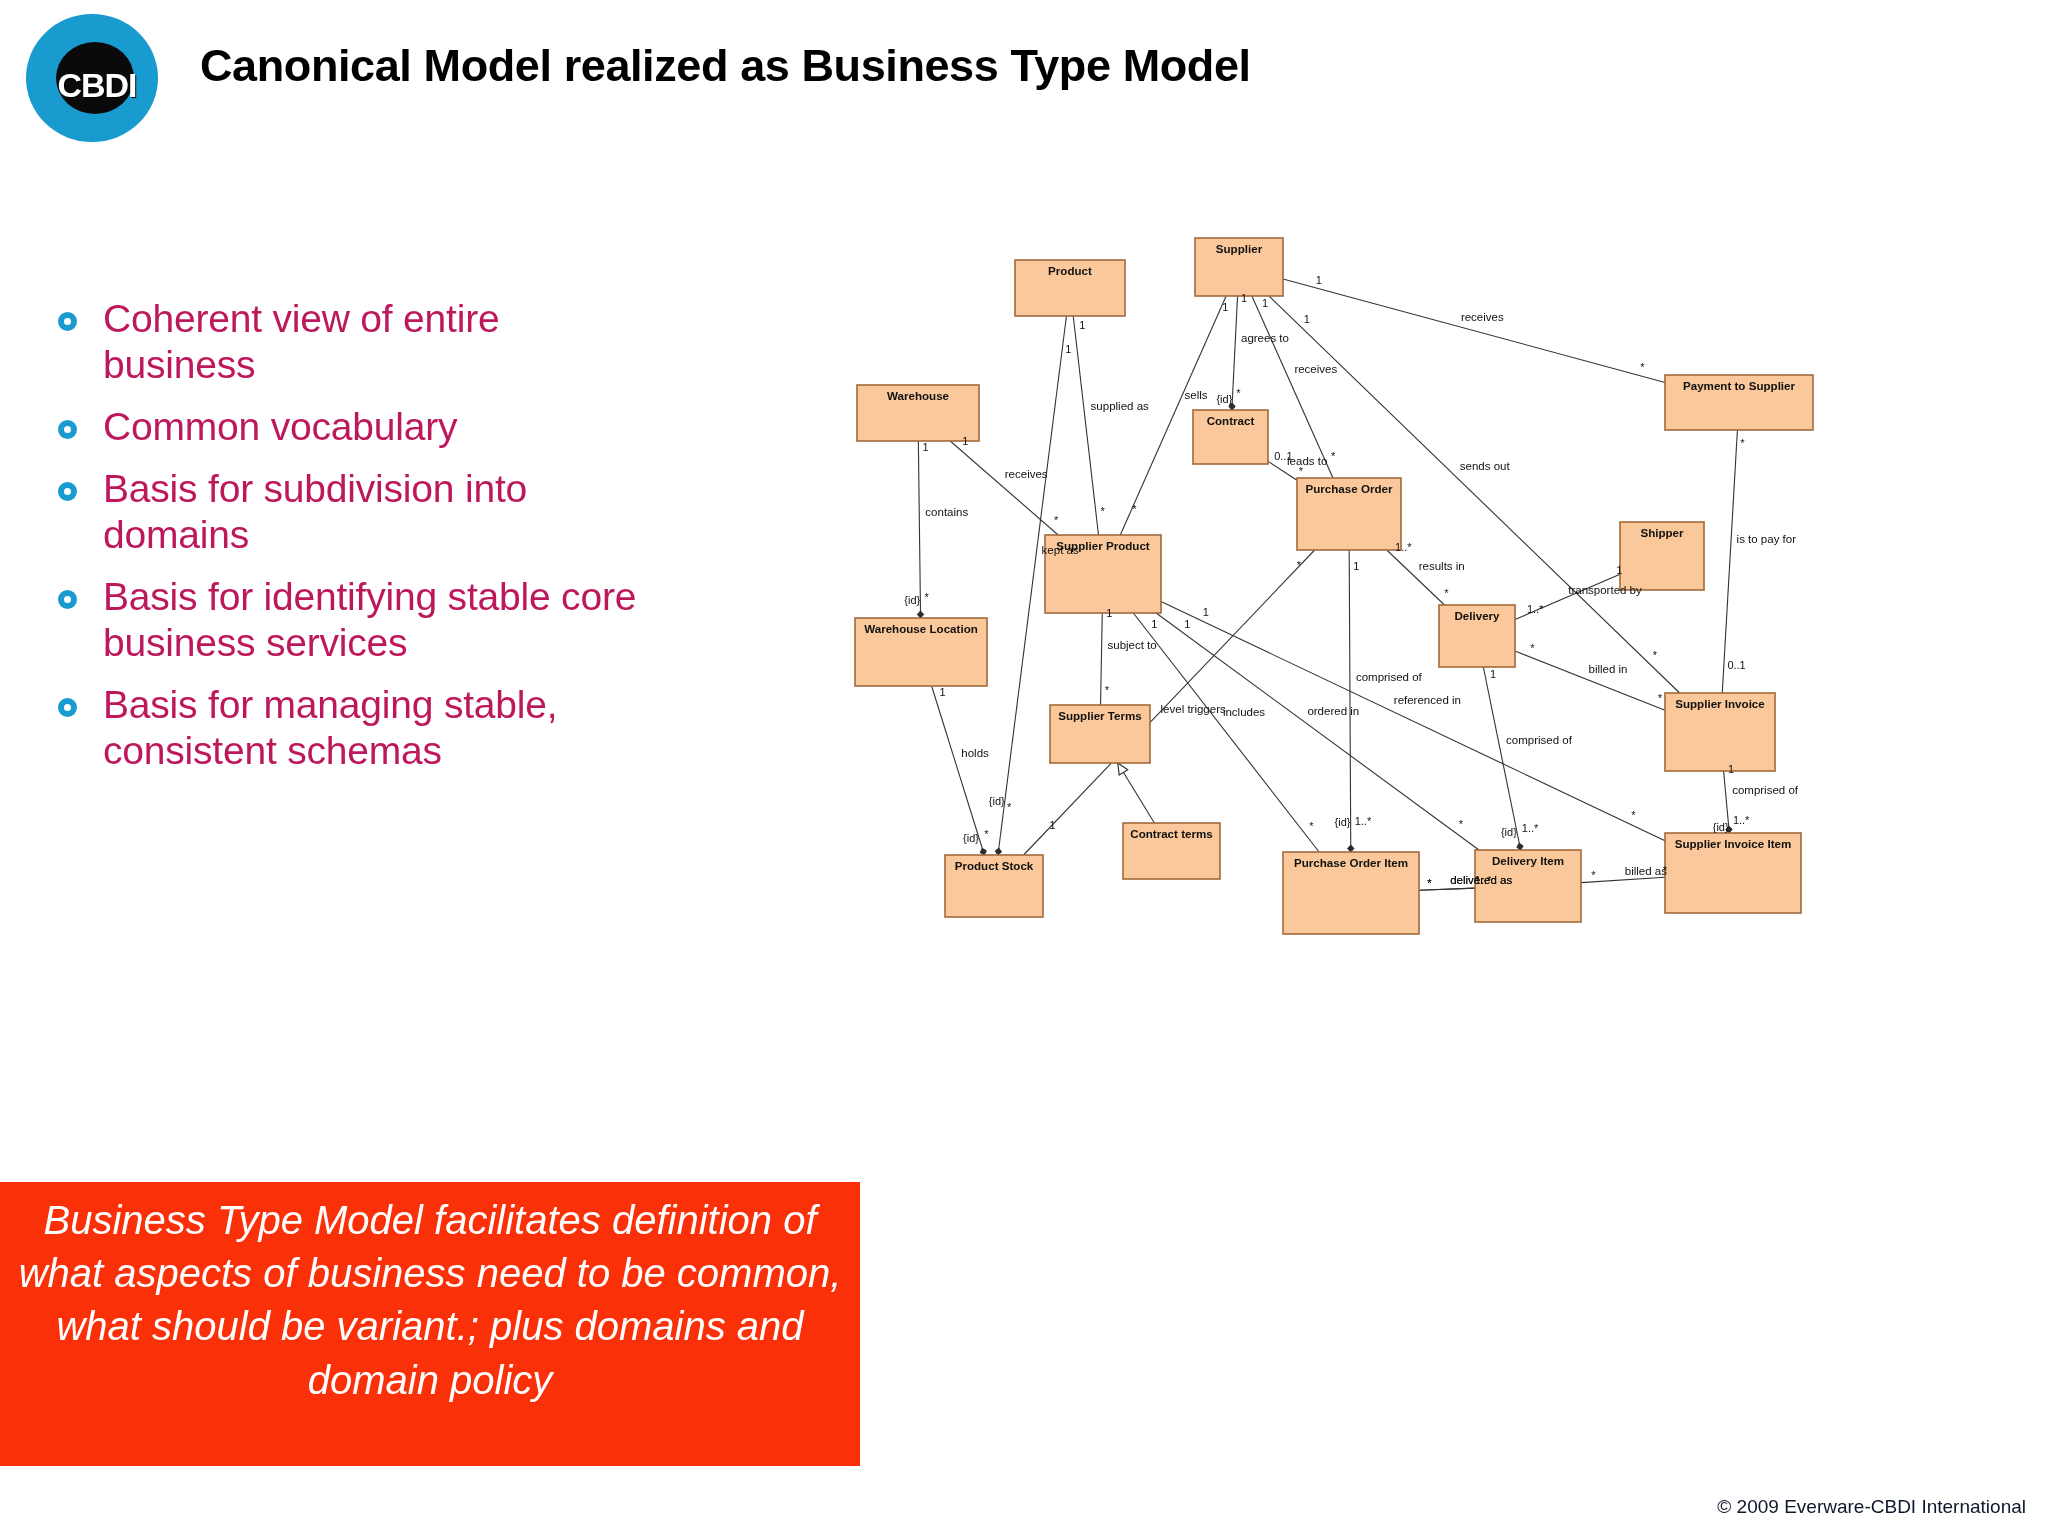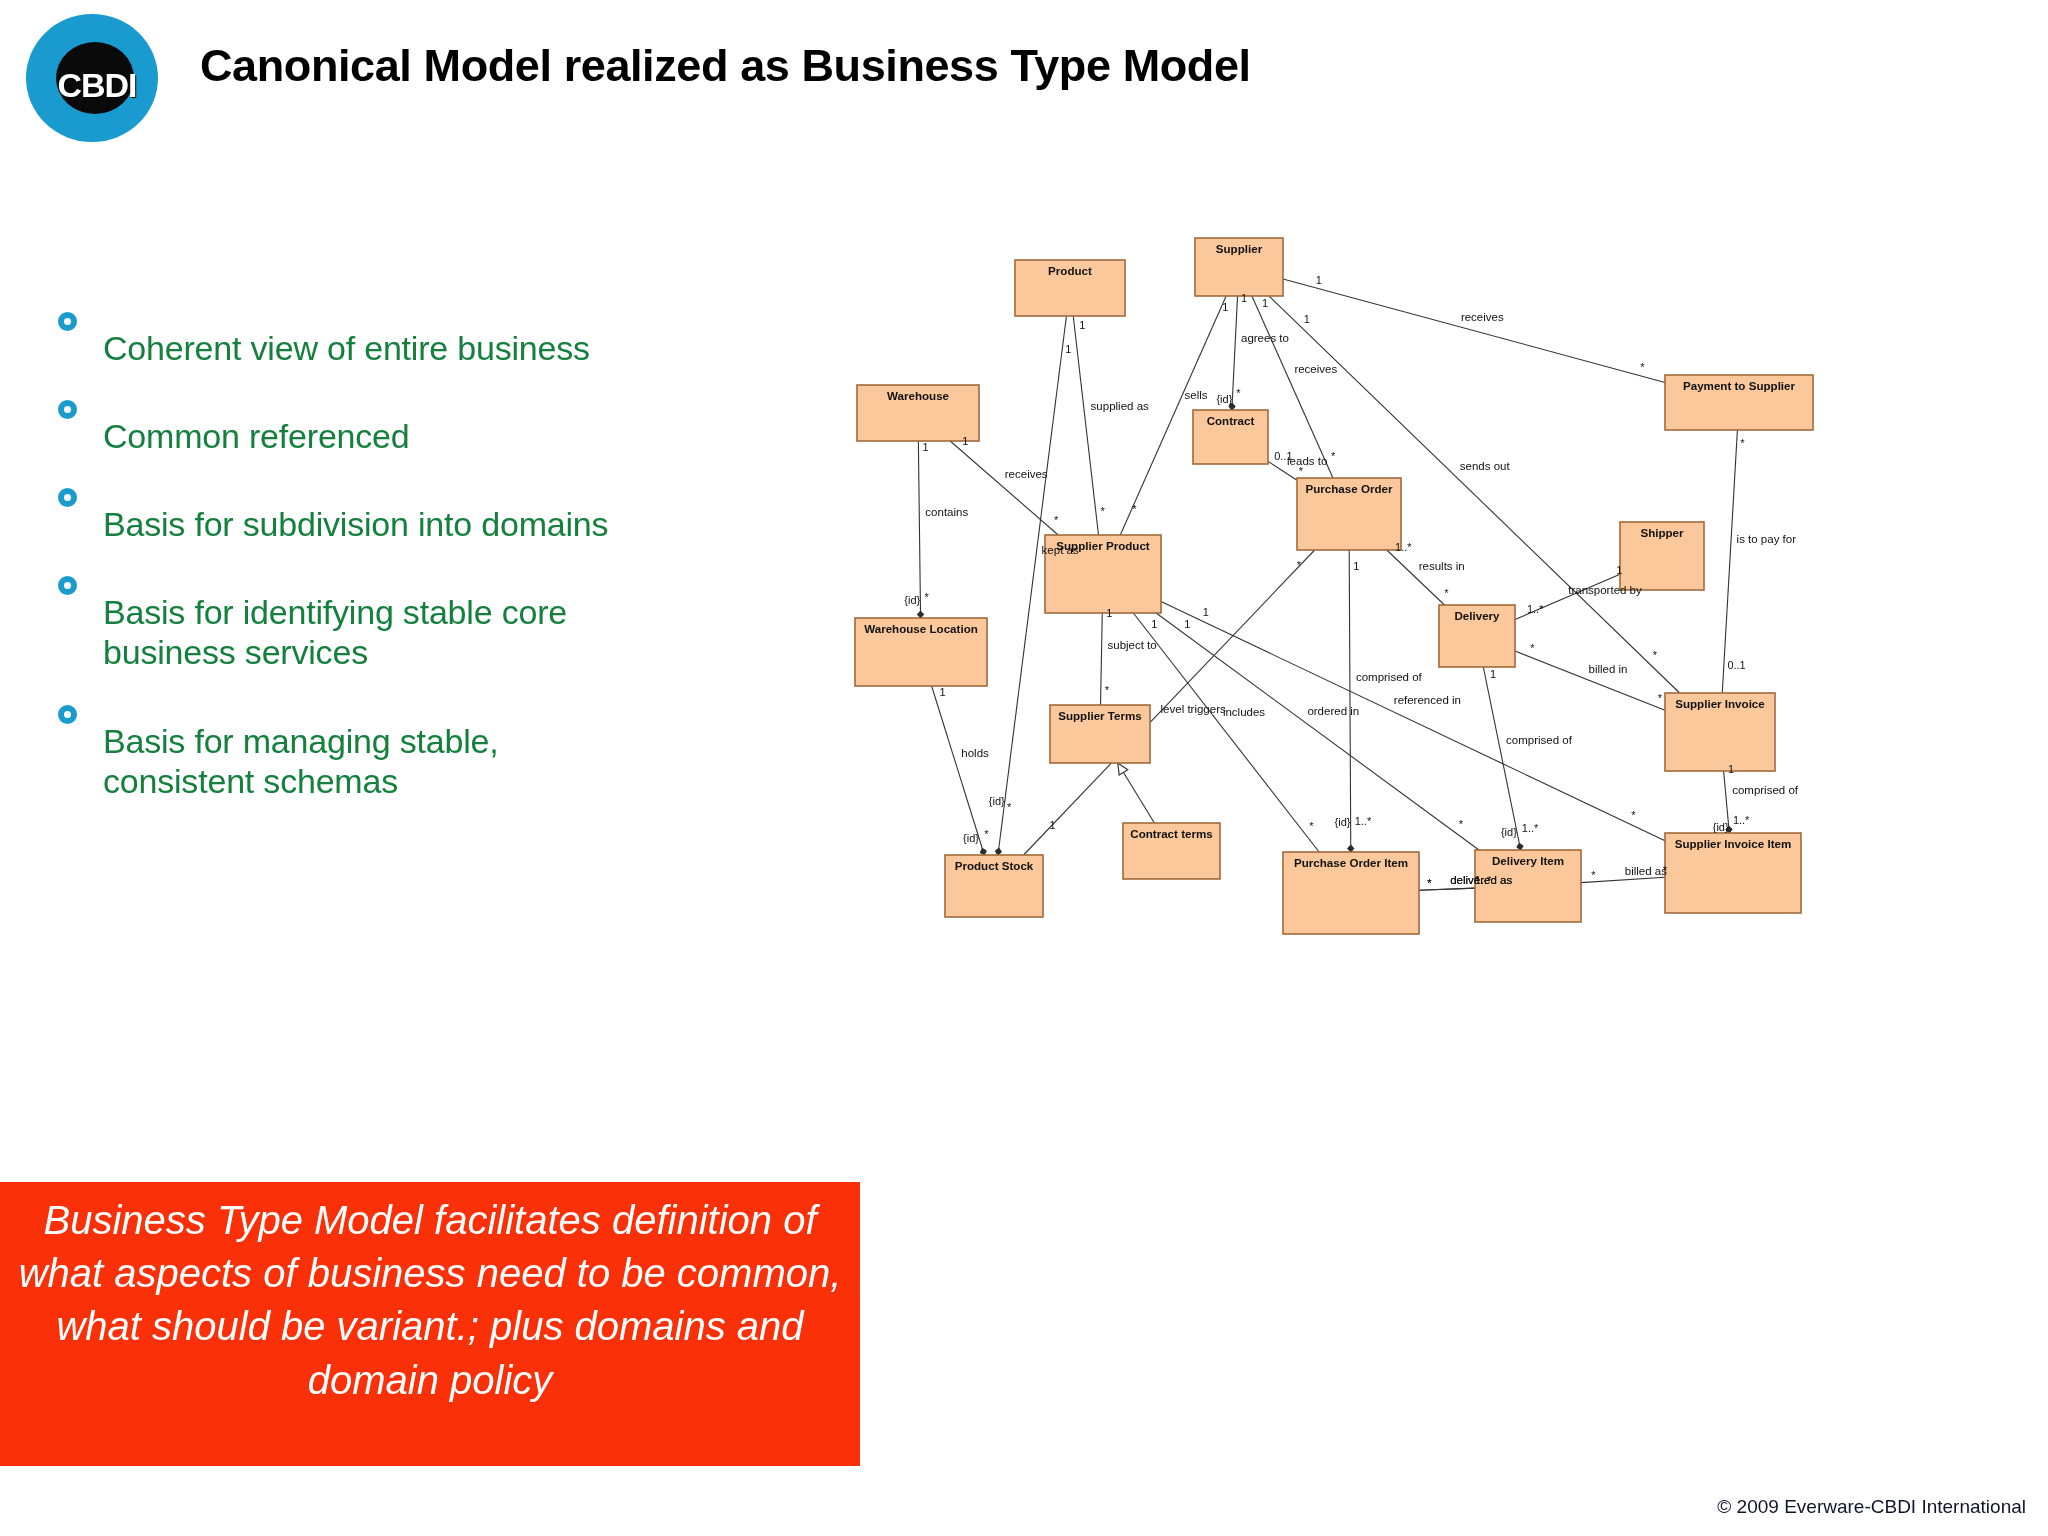--- a/index.html
+++ b/index.html
@@ -41,21 +41,21 @@
 
   
   #bullets{position:absolute;left:58px;top:296px;width:600px;}
   .bullet-row{display:flex;align-items:flex-start;margin-bottom:16px;}
   .bullet-dot{
     flex:0 0 auto;width:19px;height:19px;border-radius:50%;
     border:6px solid #1a9bd0;background:#ffffff;
     margin-top:16px;margin-right:26px;box-sizing:border-box;
   }
   .bullet-text{
-    font-size:34px;line-height:1.18;color:#15803d;letter-spacing:-0.2px;margin-top:32px;
+    font-size:39px;line-height:1.18;color:#be185d;letter-spacing:-0.2px;
   }
 
   
   #banner{
     position:absolute;left:0;top:1182px;width:860px;height:284px;
     background:#FA3008;
     color:#ffffff;
     font-style:italic;
     font-size:40px;
     line-height:1.33;
@@ -93,21 +93,21 @@
   <div id="page-title">Canonical Model realized as Business Type Model</div>
 </div>
 
 <div id="bullets">
   <div class="bullet-row">
     <span class="bullet-dot"></span>
     <span class="bullet-text">Coherent view of entire business</span>
   </div>
   <div class="bullet-row">
     <span class="bullet-dot"></span>
-    <span class="bullet-text">Common referenced</span>
+    <span class="bullet-text">Common vocabulary</span>
   </div>
   <div class="bullet-row">
     <span class="bullet-dot"></span>
     <span class="bullet-text">Basis for subdivision into domains</span>
   </div>
   <div class="bullet-row">
     <span class="bullet-dot"></span>
     <span class="bullet-text">Basis for identifying stable core business services</span>
   </div>
   <div class="bullet-row">

